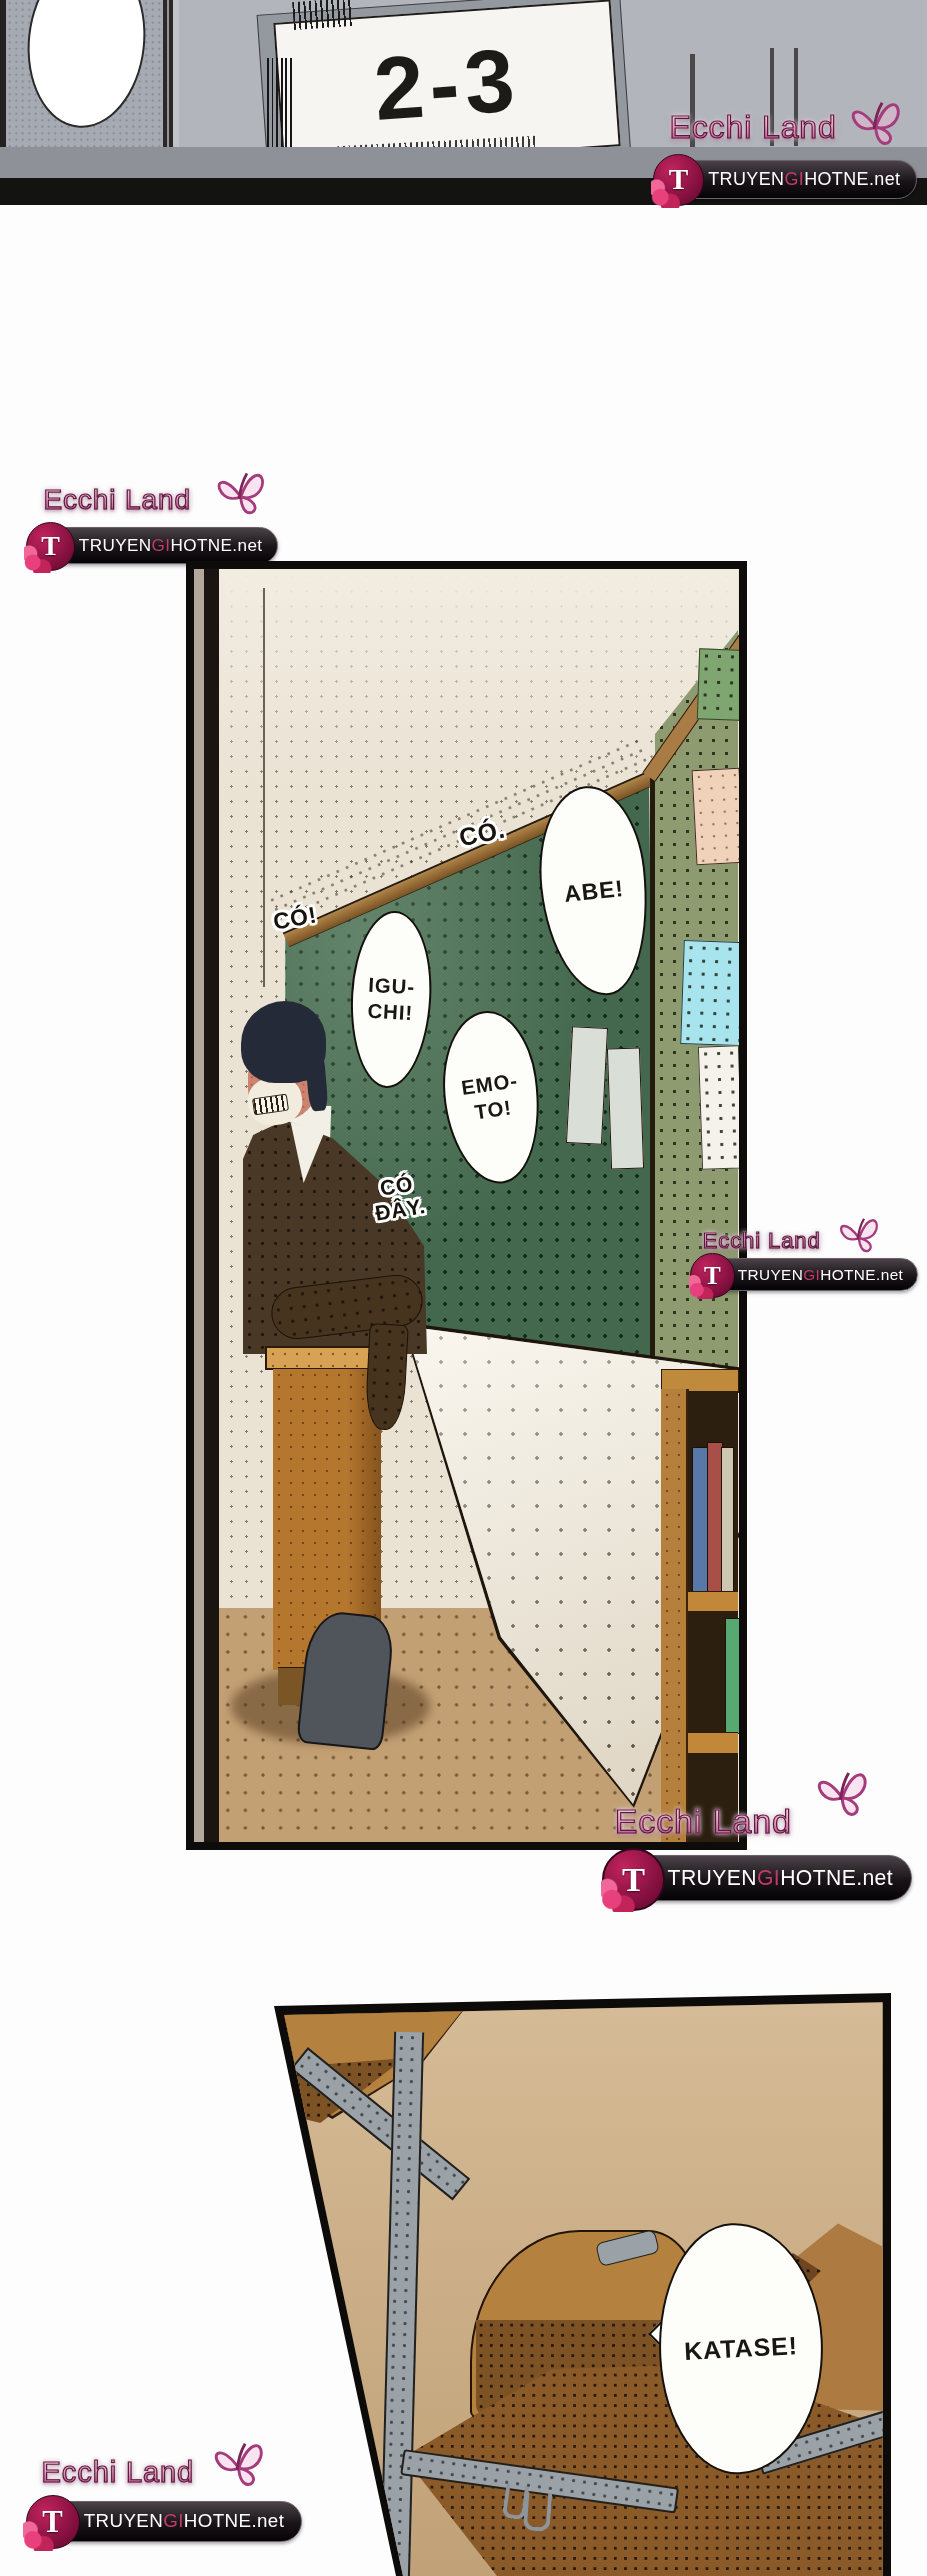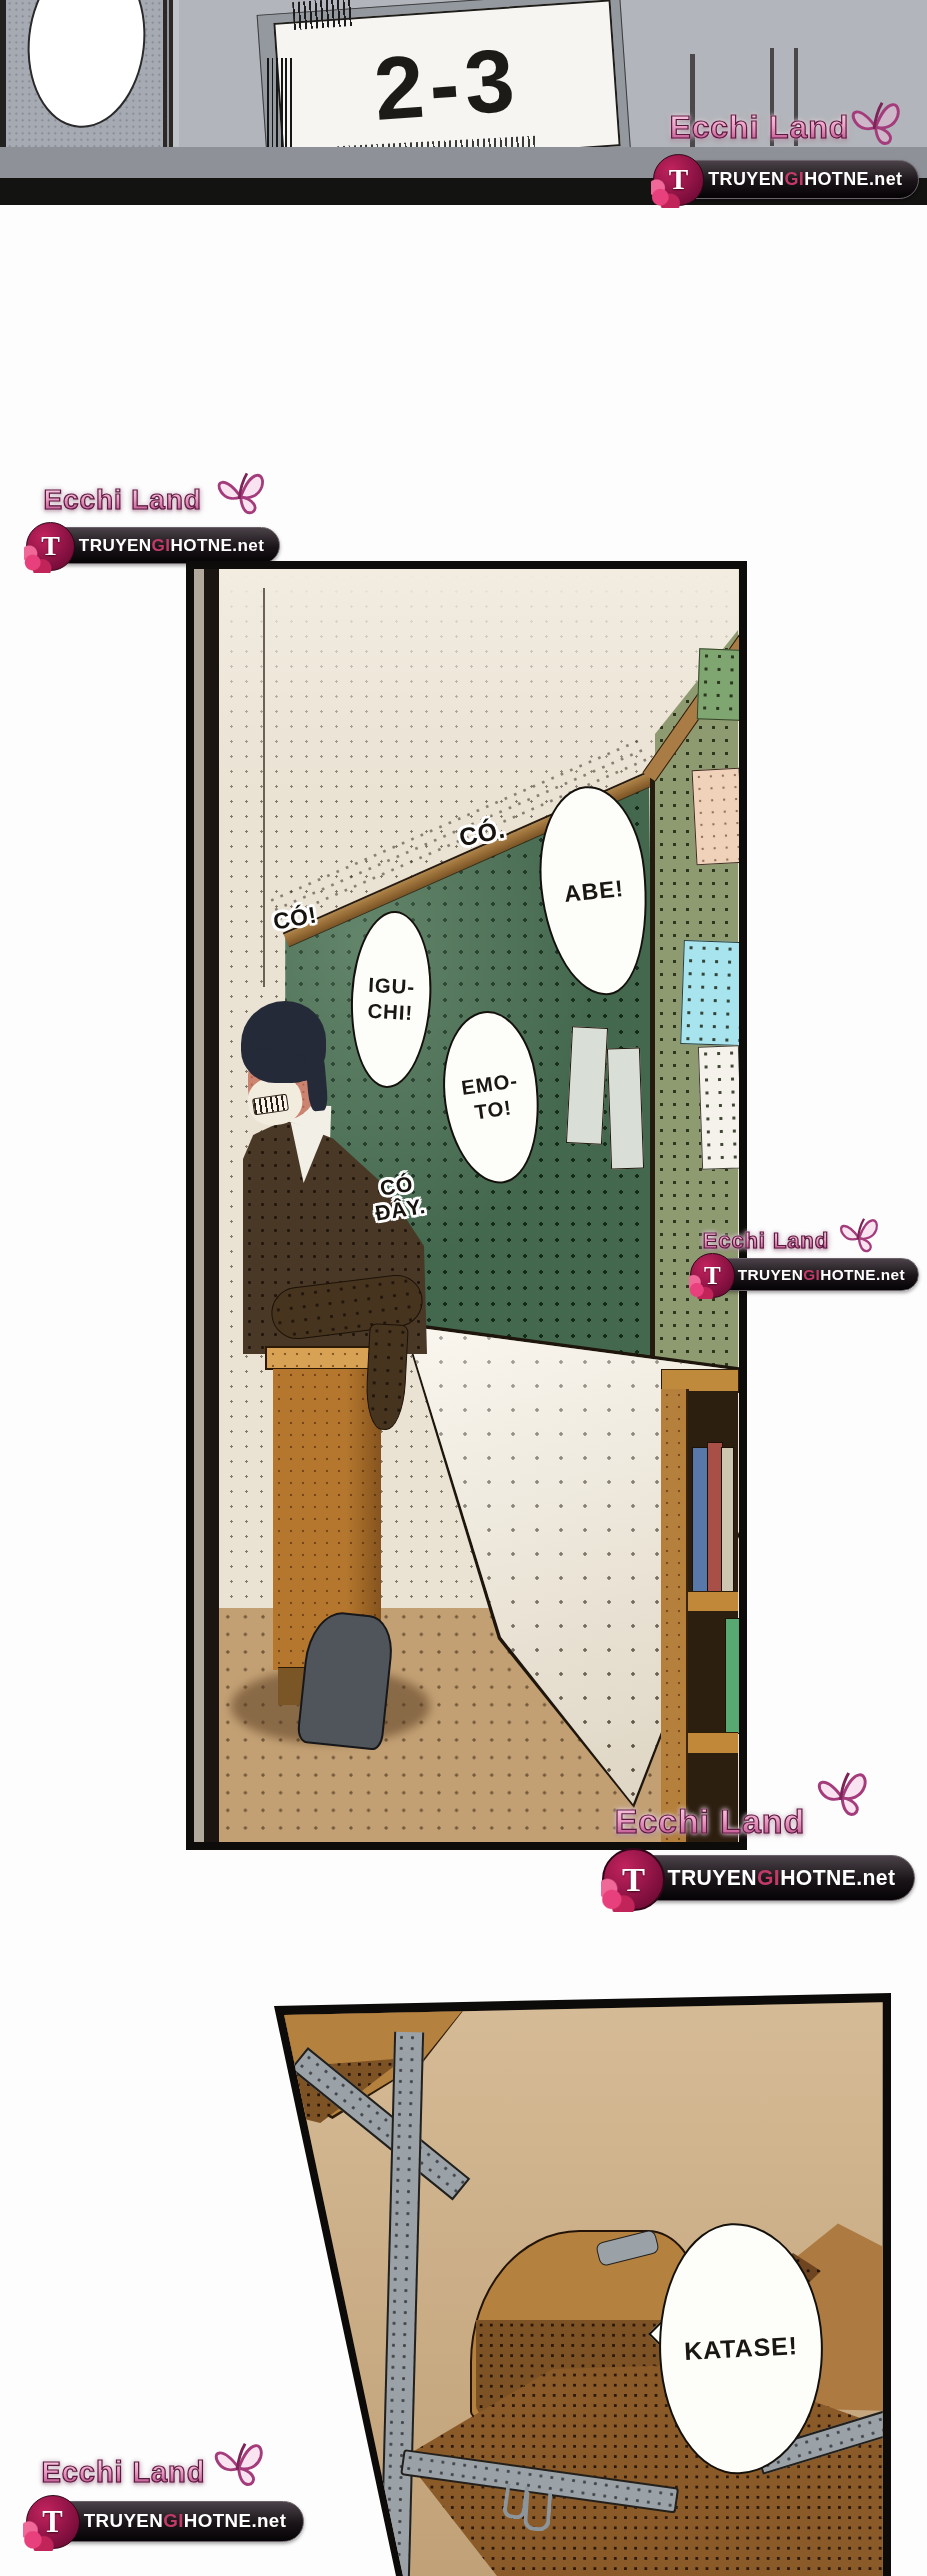--- a/index.html
+++ b/index.html
@@ -18,39 +18,39 @@
   .d-brown{background-image:radial-gradient(circle, rgba(15,6,2,.7) 1.3px, transparent 1.7px);background-size:13px 13px;}
   
   .bubble{background:#fdfdfa;border:2.8px solid #14110c;display:flex;align-items:center;justify-content:center;
           text-align:center;color:#1a1713;font-weight:bold;}
   .bubble .tx{line-height:1.25;letter-spacing:0.9px;}
   
   .otext{color:#16130e;font-weight:bold;line-height:1.15;letter-spacing:0.5px;white-space:nowrap;
          text-shadow:-2.3px -2.3px 0 #fff,2.3px -2.3px 0 #fff,-2.3px 2.3px 0 #fff,2.3px 2.3px 0 #fff,
                      0 -2.8px 0 #fff,0 2.8px 0 #fff,-2.8px 0 0 #fff,2.8px 0 0 #fff;}
   
-  .wm-brand{font-weight:bold;letter-spacing:0.9px;display:inline-block;white-space:nowrap;
+  .wm-brand{font-weight:normal;letter-spacing:0.9px;display:inline-block;white-space:nowrap;
             background:linear-gradient(180deg,#fbd9e9 0%,#eda2c8 45%,#b03c7c 100%);
             -webkit-background-clip:text;background-clip:text;color:#c9538f;-webkit-text-fill-color:transparent;
             -webkit-text-stroke:1.2px #581b3e;
             filter:drop-shadow(0 0 2.8px rgba(255,255,255,.95)) drop-shadow(0.9px 1.9px 0.9px rgba(90,20,60,.55));}
   .wm-badge{position:absolute;display:flex;align-items:center;height:2em;border-radius:2em;
             padding-left:2.7em;padding-right:.8em;box-sizing:border-box;
             background:linear-gradient(180deg,#4a4248 0%,#1a1418 55%,#050305 100%);
             border:0.9px solid #6a6268;box-shadow:0 1.9px 3.7px rgba(0,0,0,.35);}
   .wm-logo{position:absolute;left:-.15em;top:-.35em;width:2.55em;height:2.55em;border-radius:50%;
            background:radial-gradient(circle at 35% 30%, #c2235e, #7c0e3c 70%, #56082a);
            border:.09em solid #2e0618;color:#fff;display:flex;align-items:center;justify-content:center;
            font-weight:bold;font-family:"Liberation Serif",serif;}
   .wm-logo .tletter{font-size:1.5em;line-height:1;text-shadow:0 0.9px 1.9px rgba(0,0,0,.6);}
   .wm-logo .flowers{position:absolute;left:-6%;bottom:-6%;width:62%;height:62%;
            background:radial-gradient(circle at 30% 65%, #e8407c 26%, transparent 30%),
                       radial-gradient(circle at 62% 85%, #c02458 28%, transparent 32%),
                       radial-gradient(circle at 18% 35%, #f06898 24%, transparent 28%);}
-  .wm-site{font-weight:bold;color:#fff;white-space:nowrap;font-size:.92em;letter-spacing:0.4px;}
+  .wm-site{font-weight:normal;color:#fff;white-space:nowrap;font-size:.92em;letter-spacing:0.4px;}
   .wm-site .mid{color:#c23b68;}
   .wm-butterfly{position:absolute;}
 </style>
 </head>
 <body>
 
 <div id="page">
 
   <div class="abs" style="left:0;top:0;width:928px;height:205px;background:#b2b5bb;overflow:hidden;">
     <div class="abs" style="left:0;top:0;width:163px;height:148px;background:#a6aab2;

